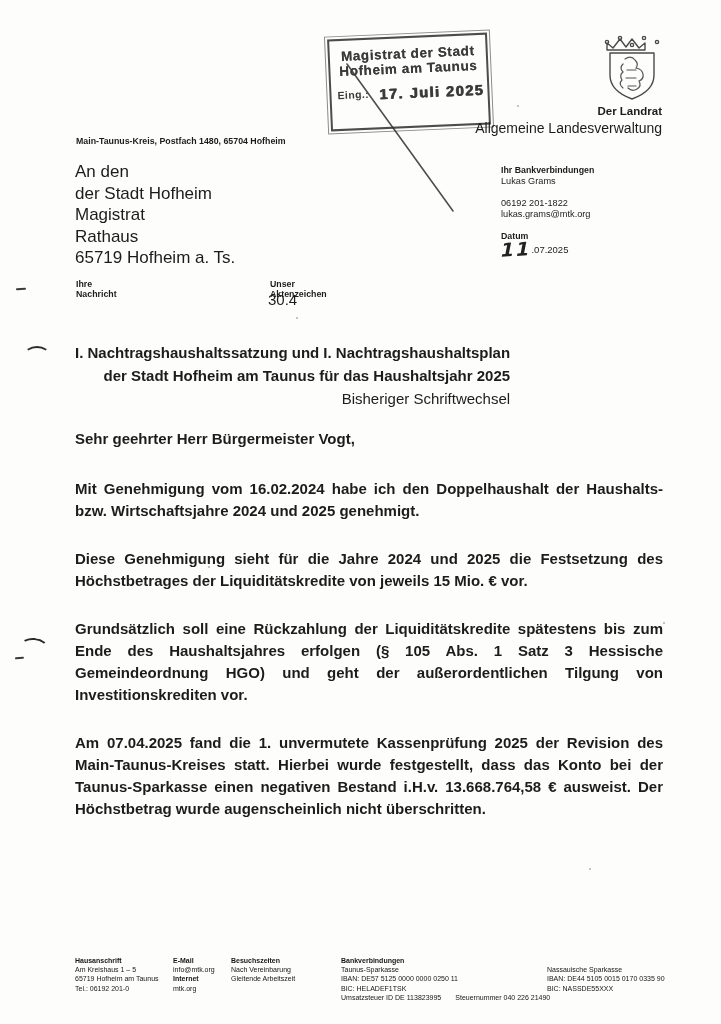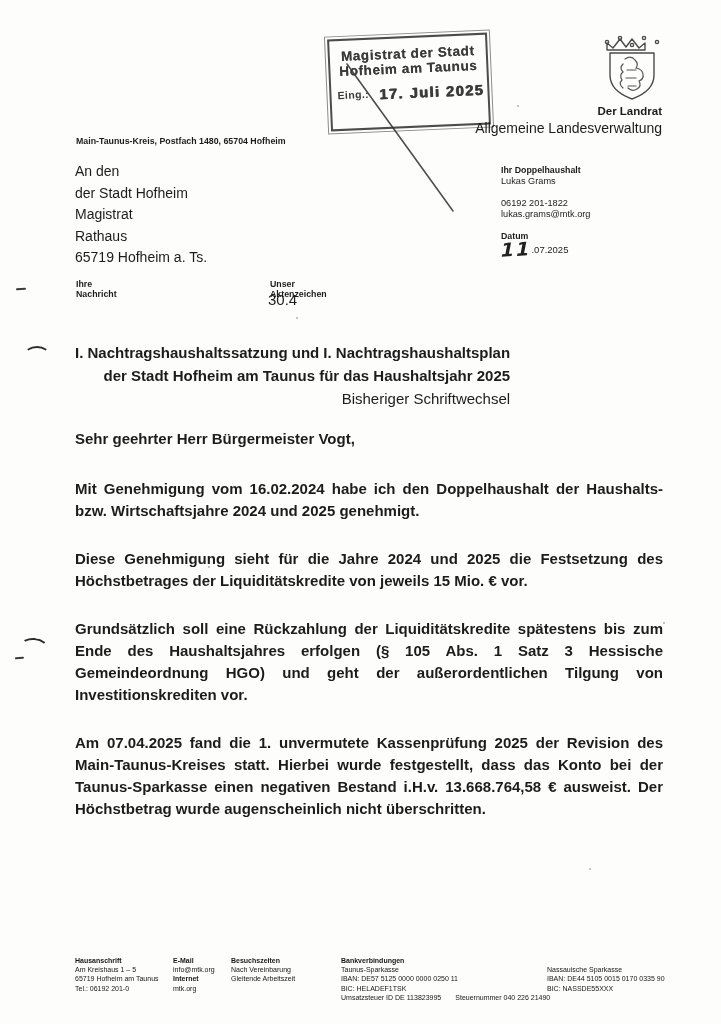--- a/index.html
+++ b/index.html
@@ -31,21 +31,21 @@
   .stamp-date{font-size:14.5px;font-weight:700;letter-spacing:1.5px;margin-left:6px;
     text-shadow:.5px 0 0 #444, -.5px 0 0 #666;}
   
   .pen-line{position:absolute;left:0;top:0;pointer-events:none;}
   
   .crest{position:absolute;left:601px;top:34px;width:62px;height:70px;}
   .authority{position:absolute;right:59px;top:105px;font-size:11.5px;font-weight:700;}
   .department{position:absolute;right:59px;top:120px;font-size:14px;}
   
   .sender-line{position:absolute;left:76px;top:136px;font-size:8.8px;font-weight:700;}
-  .recipient{position:absolute;left:75px;top:161px;font-size:14px;line-height:21.5px;}
+  .recipient{position:absolute;left:75px;top:161px;font-size:17px;line-height:21.5px;}
   
   .contact{position:absolute;left:501px;top:165px;font-size:9.2px;line-height:11px;}
   .contact .lbl{font-weight:700;font-size:8.8px;}
   .contact .gap{height:11px;}
   .date-row{white-space:nowrap;}
   .hand-digits{
     display:inline-block;font-size:19px;font-weight:600;
     transform:skewX(-14deg) rotate(-3deg);
     letter-spacing:2px;line-height:14px;vertical-align:-3px;
     font-family:"DejaVu Sans", sans-serif;color:#222;
@@ -125,21 +125,21 @@
 
   <div class="recipient">
     <div>An den</div>
     <div>der Stadt Hofheim</div>
     <div>Magistrat</div>
     <div>Rathaus</div>
     <div>65719 Hofheim a. Ts.</div>
   </div>
 
   <div class="contact">
-    <div class="lbl">Ihr Doppelhaushalt</div>
+    <div class="lbl">Ihr Bankverbindungen</div>
     <div>Lukas Grams</div>
     <div class="gap"></div>
     <div>06192 201-1822</div>
     <div>lukas.grams@mtk.org</div>
     <div class="gap"></div>
     <div class="lbl">Datum</div>
     <div class="date-row">
       <span class="hand-digits">11</span><span class="date-printed">.07.2025</span>
     </div>
   </div>

